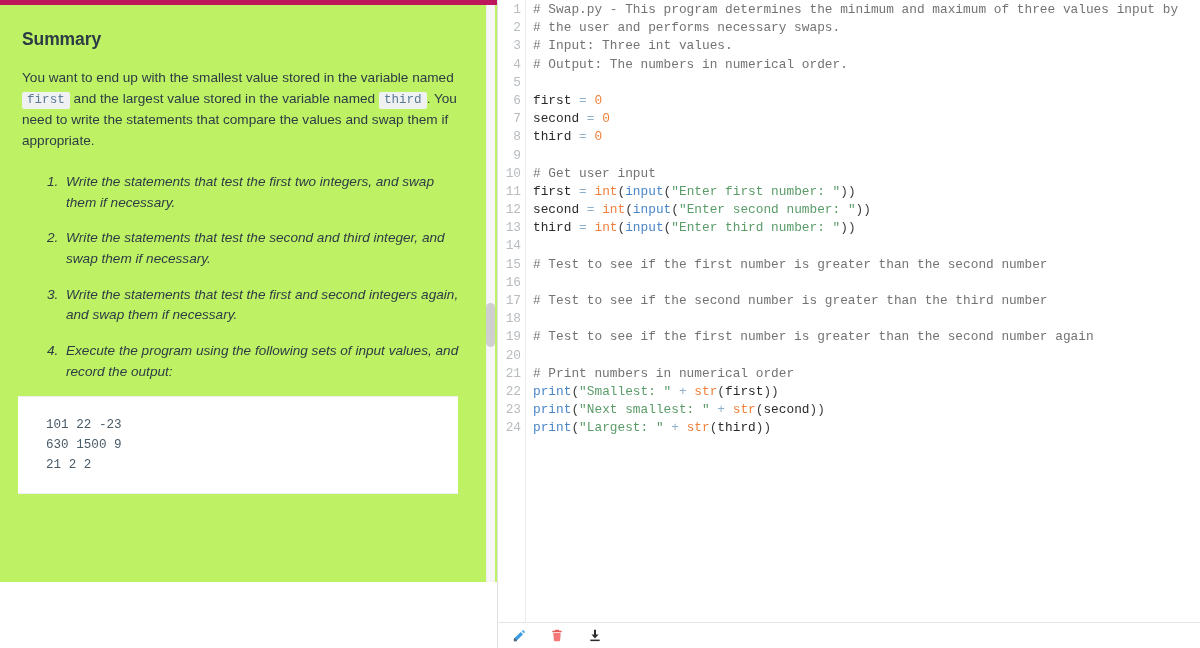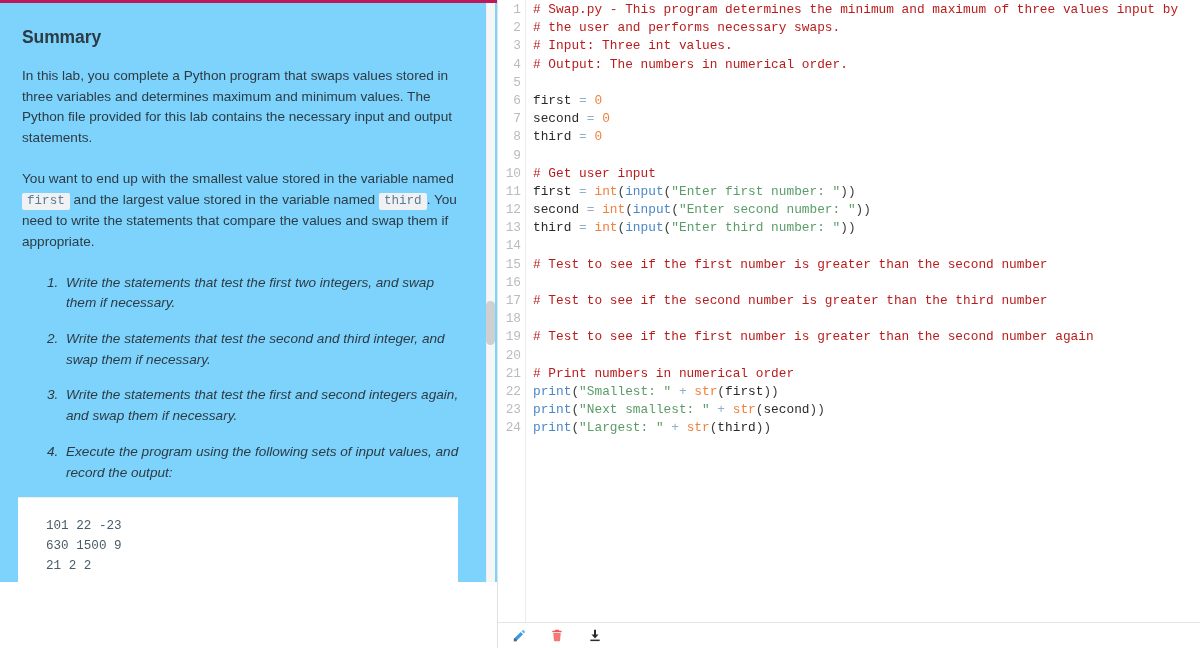--- a/index.html
+++ b/index.html
@@ -16,22 +16,22 @@
     display: flex;
     position: relative;
     background: #ffffff;
   }
 
   
   #left-panel {
     width: 497px;
     height: 582px;
     position: relative;
-    background: #7dd3fc;
-    border-top: 3px solid #be185d;
+    background: #bef264;
+    border-top: 5px solid #be185d;
     overflow: hidden;
   }
 
   #left-content {
     position: absolute;
     left: 0; top: 0;
     width: 489px;
     padding: 18px 24px 0 22px;
     color: #2d3b45;
   }
@@ -145,21 +145,21 @@
     flex: 1;
     padding-top: 1px;
     padding-left: 7px;
     overflow: hidden;
     white-space: pre;
     color: #2a2a2a;
   }
   #code-area .cl { height: 18.2px; white-space: pre; }
 
   
-  .t-com  { color: #b91c1c; }
+  .t-com  { color: #737373; }
   .t-kw   { color: #f0803c; }
   .t-fn   { color: #4a86c8; }
   .t-str  { color: #5a9c68; }
   .t-num  { color: #f0803c; }
   .t-op   { color: #8fb0cc; }
   .t-var  { color: #2a2a2a; }
   .t-pun  { color: #3f3f3f; }
 
   
   #toolbar {
@@ -181,21 +181,20 @@
 </head>
 <body>
 
 <div id="app">
 
   <div id="left-panel">
     <div id="left-content">
 
       <h2 class="section-title">Summary</h2>
 
-      <p class="para">In this lab, you complete a Python program that swaps values stored in three variables and determines maximum and minimum values. The Python file provided for this lab contains the necessary input and output statements.</p>
 
       <p class="para"><span>You want to end up with the smallest value stored in the variable named </span><code class="inline">first</code><span> and the largest value stored in the variable named </span><code class="inline">third</code><span>. You need to write the statements that compare the values and swap them if appropriate.</span></p>
 
 
 
       <ol class="instr" id="instruction-list">
           <li>Write the statements that test the first two integers, and swap them if necessary.</li>
           <li>Write the statements that test the second and third integer, and swap them if necessary.</li>
           <li>Write the statements that test the first and second integers again, and swap them if necessary.</li>
           <li>Execute the program using the following sets of input values, and record the output:</li>

